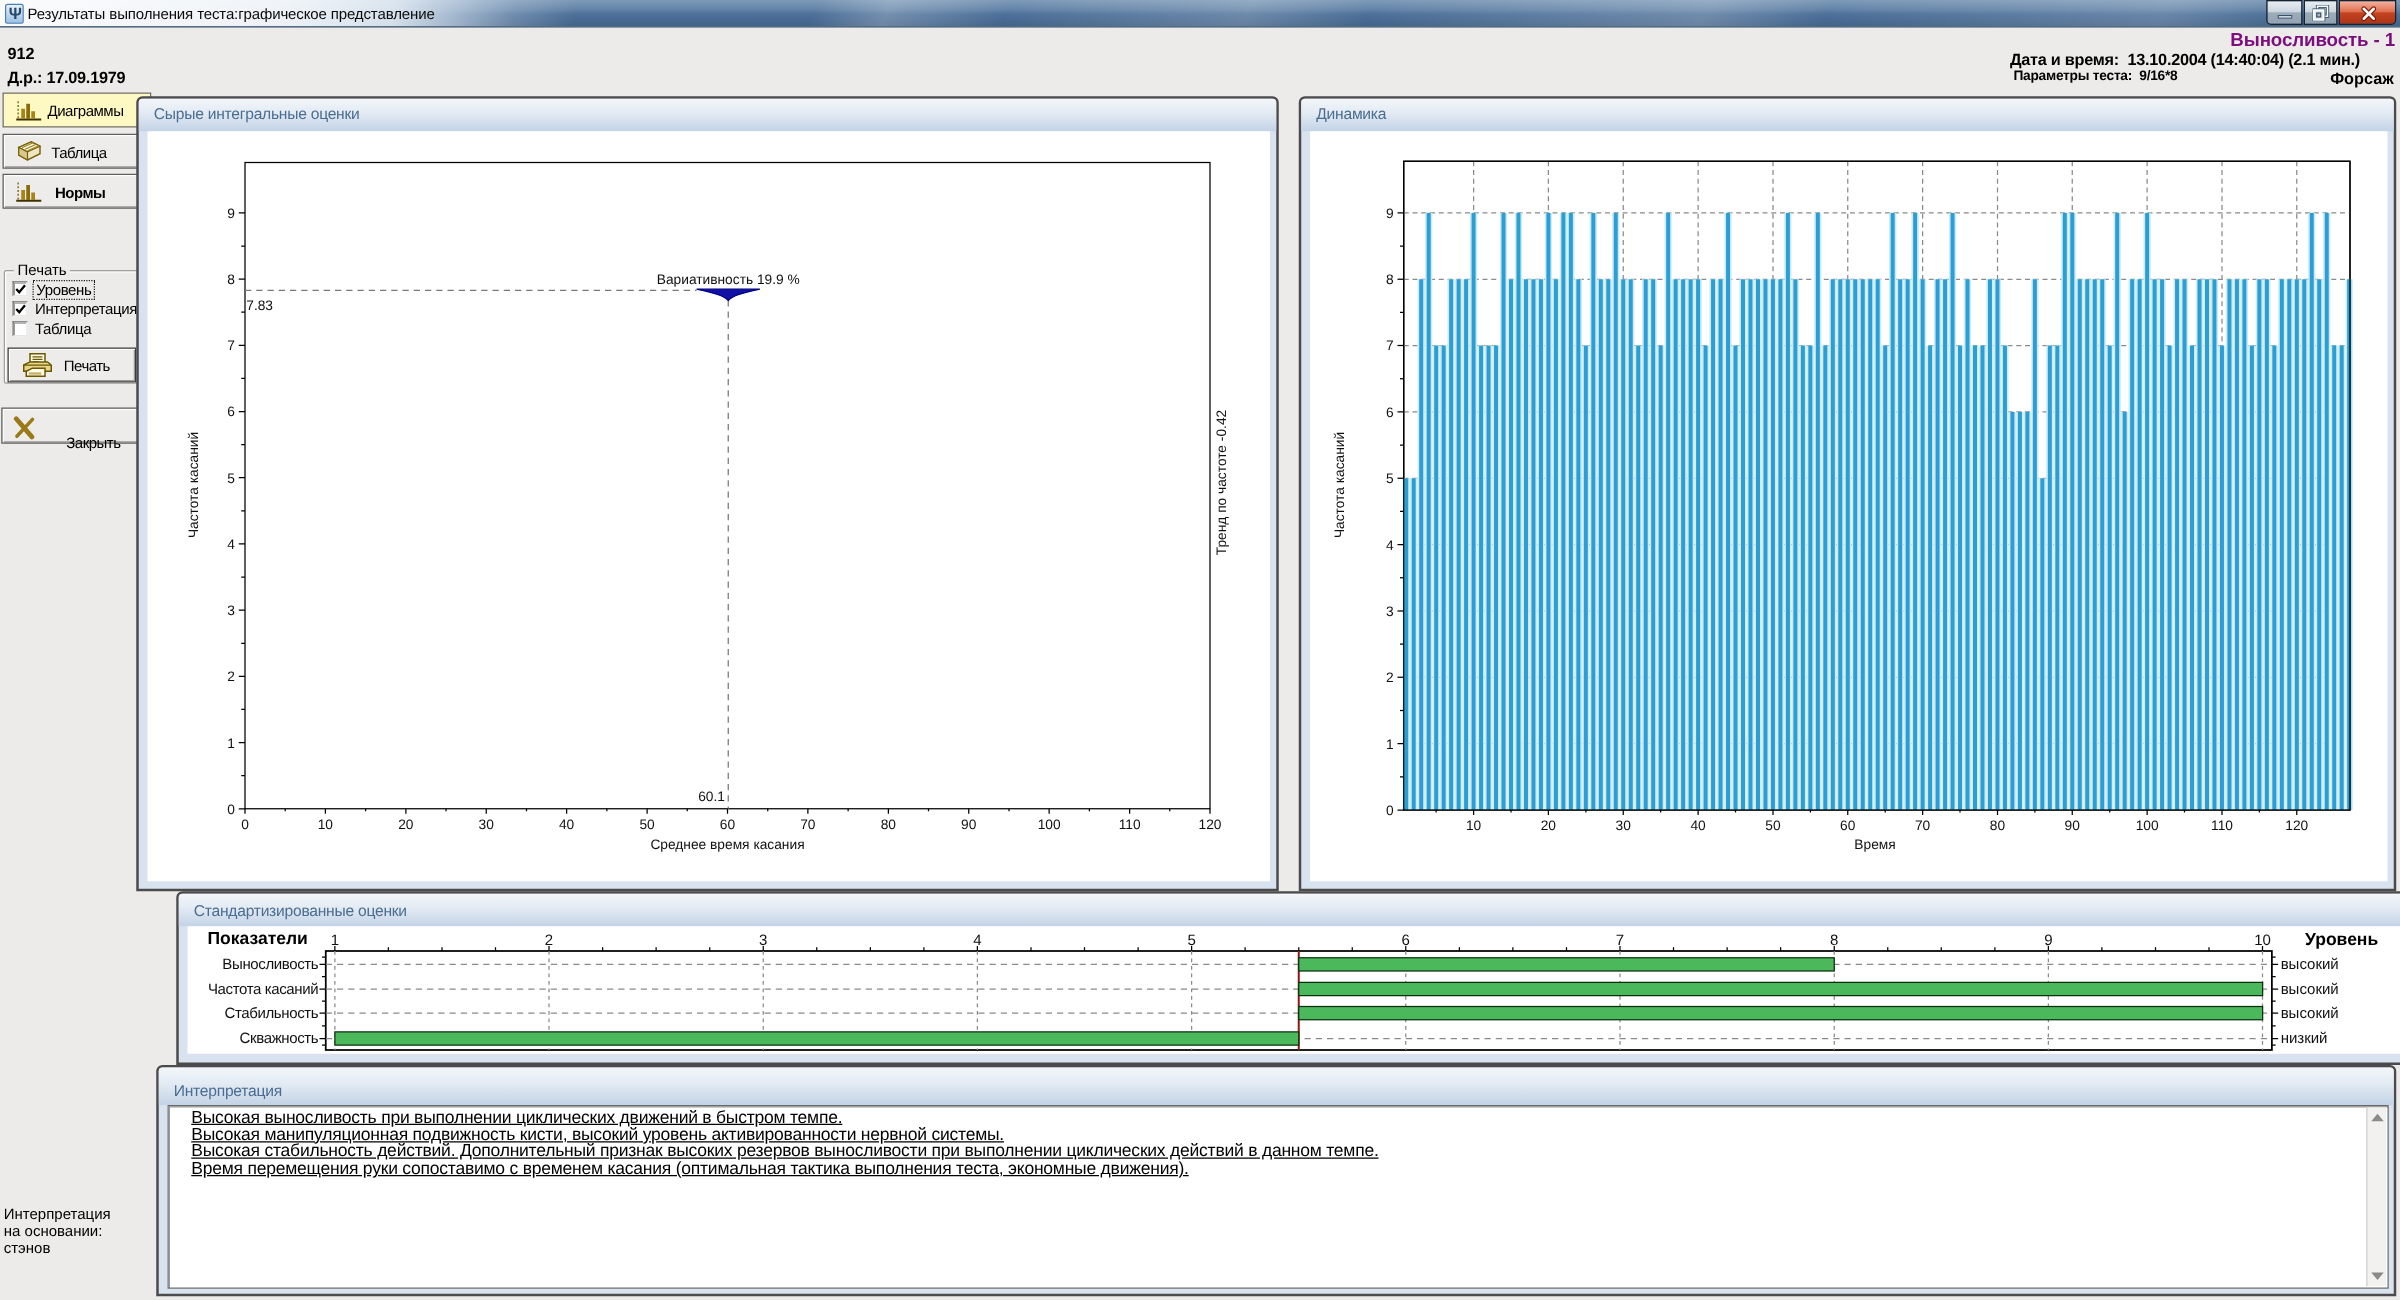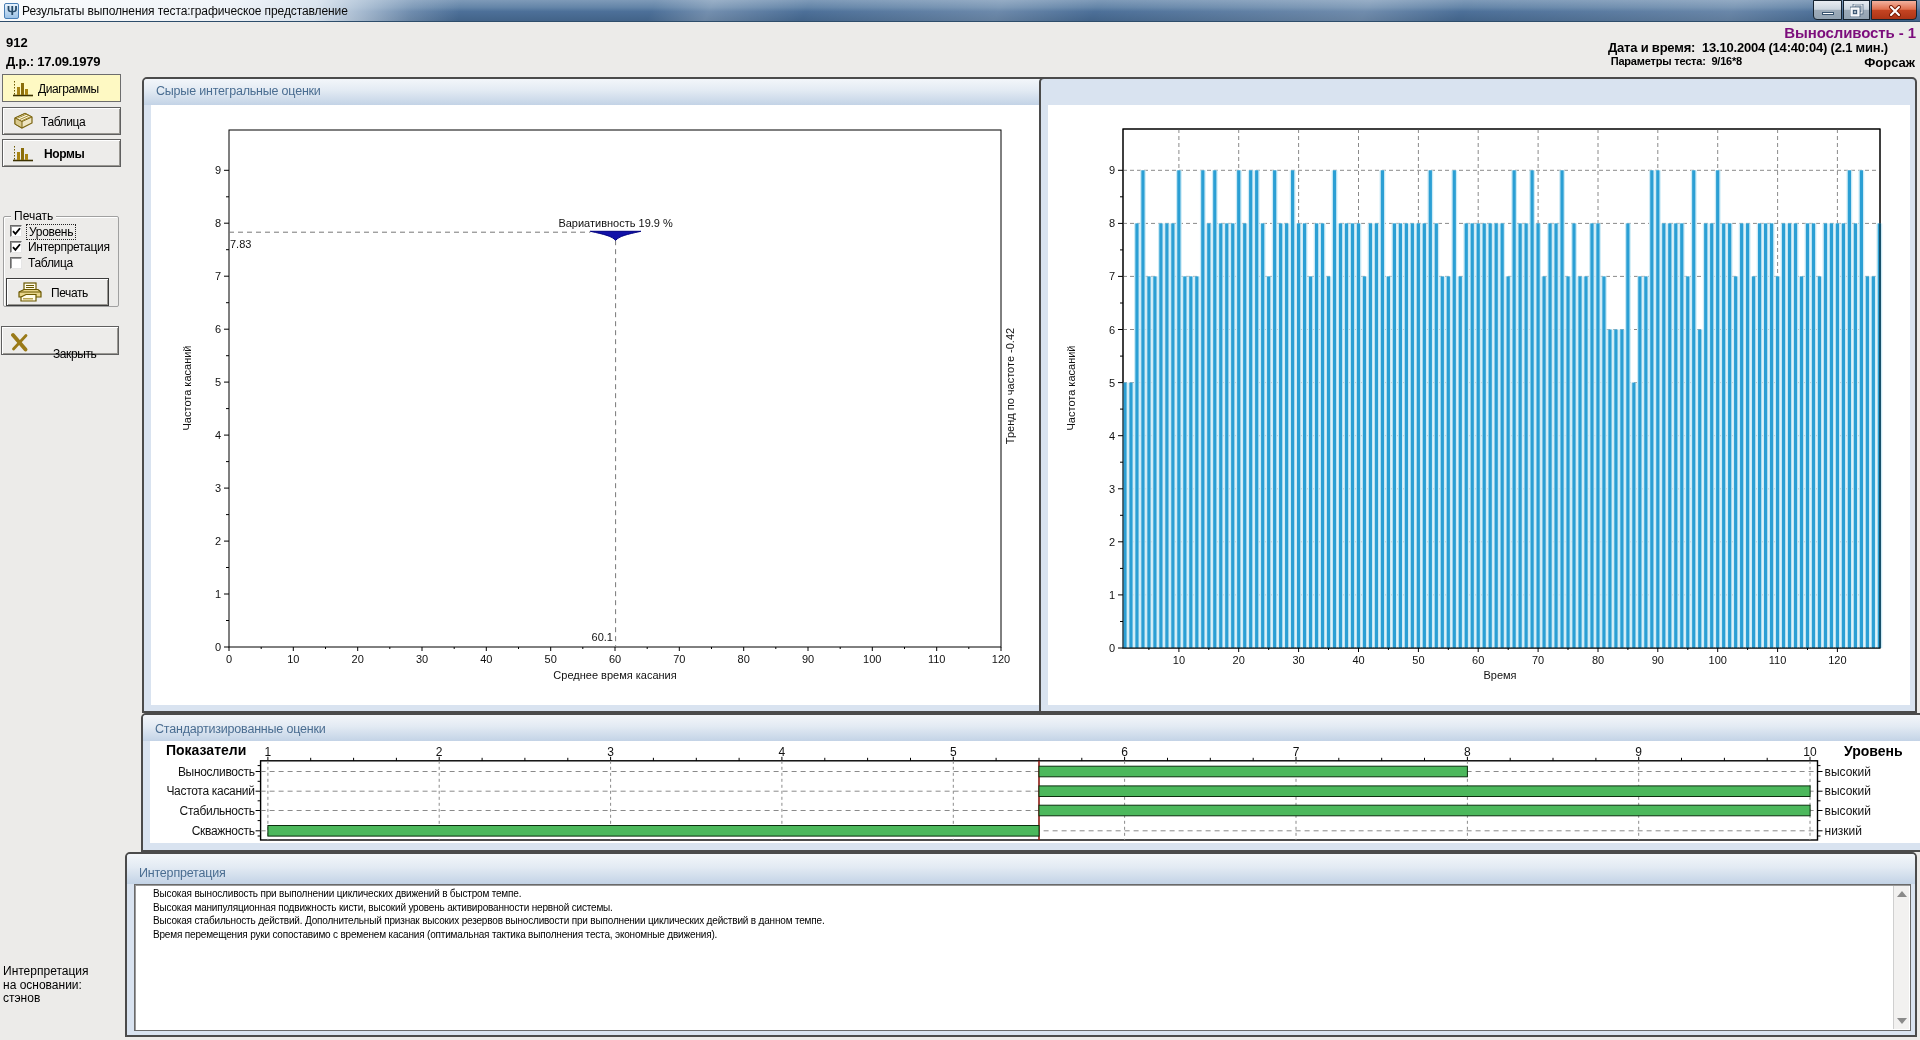--- a/index.html
+++ b/index.html
@@ -117,21 +117,21 @@
 </div>
 <div class="sbtn" style="left:1px;top:326px;width:118px;height:29px;">
   <div class="abs" style="left:8px;top:4px;"><svg width="19" height="21">
         <path d="M3 4 L15.5 18.5" stroke="#9a7a18" stroke-width="3.8" stroke-linecap="round"></path>
         <path d="M16 4.5 L3.5 18" stroke="#9a7a18" stroke-width="2.8" stroke-linecap="round"></path>
       </svg></div>
   <div class="lbl" style="left:51px;top:20px;">Закрыть</div>
 </div>
 <div class="abs" style="left:3px;top:965px;font-size:12px;color:#000;line-height:13.5px;">Интерпретация<br>на основании:<br>стэнов</div>
 
-<div class="panel" style="left:142px;top:77px;width:914px;height:636px;padding-left:31px;">
+<div class="panel" style="left:109px;top:77px;width:914px;height:636px;padding-left:31px;">
   <div class="cap" style="height:26px;">
       <span style="top:5px;">Сырые интегральные оценки</span>
     </div>
   <div class="content" style="left:7px;top:26px;width:898px;height:600px;">
       <svg class="abs" style="left:0;top:0" width="898" height="600">
         <rect x="78" y="25" width="772" height="517" fill="#fff" stroke="#000" stroke-width="1"></rect>
         <line x1="78.0" y1="542" x2="78.0" y2="546" stroke="#000"></line>
         <text x="78.0" y="558" font-size="11" text-anchor="middle" fill="#111">0</text>
         <line x1="142.3" y1="542" x2="142.3" y2="546" stroke="#000"></line>
         <text x="142.3" y="558" font-size="11" text-anchor="middle" fill="#111">10</text>
@@ -204,20 +204,23 @@
         <text x="79" y="143" font-size="11" fill="#111">7.83</text>
         <text x="464.6" y="122" font-size="11" text-anchor="middle" fill="#111">Вариативность 19.9 %</text>
         <text x="462" y="536" font-size="11" text-anchor="end" fill="#111">60.1</text>
         <text x="40" y="283" font-size="11" fill="#111" transform="rotate(-90 40 283)" text-anchor="middle">Частота касаний</text>
         <text x="464" y="574" font-size="11" fill="#111" text-anchor="middle">Среднее время касания</text>
         <text x="863" y="281" font-size="11" fill="#111" transform="rotate(-90 863 281)" text-anchor="middle">Тренд по частоте -0.42</text>
       </svg>
     </div>
 </div>
 <div class="panel" style="left:1039px;top:77px;width:878px;height:636px;">
+  <div class="cap" style="height:26px;">
+      <span style="top:5px;">Динамика</span>
+    </div>
   <div class="content" style="left:7px;top:26px;width:862px;height:600px;">
       <svg class="abs" style="left:0;top:0" width="862" height="600">
         <rect x="75" y="24" width="757" height="519" fill="#fff" stroke="#000" stroke-width="1"></rect>
         <line x1="75" y1="489.9" x2="832" y2="489.9" stroke="#8a8a8a" stroke-dasharray="4 3"></line>
         <line x1="75" y1="436.8" x2="832" y2="436.8" stroke="#8a8a8a" stroke-dasharray="4 3"></line>
         <line x1="75" y1="383.8" x2="832" y2="383.8" stroke="#8a8a8a" stroke-dasharray="4 3"></line>
         <line x1="75" y1="330.7" x2="832" y2="330.7" stroke="#8a8a8a" stroke-dasharray="4 3"></line>
         <line x1="75" y1="277.6" x2="832" y2="277.6" stroke="#8a8a8a" stroke-dasharray="4 3"></line>
         <line x1="75" y1="224.5" x2="832" y2="224.5" stroke="#8a8a8a" stroke-dasharray="4 3"></line>
         <line x1="75" y1="171.4" x2="832" y2="171.4" stroke="#8a8a8a" stroke-dasharray="4 3"></line>
@@ -662,21 +665,21 @@
         <text x="1674.5" y="73.5" font-size="12" fill="#111">высокий</text>
         <text x="1674.5" y="93.8" font-size="12" fill="#111">низкий</text>
       </svg>
     </div>
 </div>
 <div class="panel" style="left:125px;top:852px;width:1792px;height:185px;">
   <div class="cap" style="height:30px;">
       <span style="top:12px;">Интерпретация</span>
     </div>
   <div class="abs" style="left:7px;top:30px;width:1777px;height:147px;background:#fff;border:1px solid #6a6a6a;box-shadow:inset 1px 1px 0 #9a9a9a;">
-    <div class="abs" style="left:18px;top:2px;font-size:10px;letter-spacing:-0.18px;line-height:13.7px;color:#000;">
+    <div class="abs" style="left:18px;top:2px;font-size:14px;letter-spacing:-0.18px;line-height:13.7px;color:#000;text-decoration:underline;">
 Высокая выносливость при выполнении циклических движений в быстром темпе.<br>
 Высокая манипуляционная подвижность кисти, высокий уровень активированности нервной системы.<br>
 Высокая стабильность действий. Дополнительный признак высоких резервов выносливости при выполнении циклических действий в данном темпе.<br>
 Время перемещения руки сопоставимо с временем касания (оптимальная тактика выполнения теста, экономные движения).
     </div>
     <div class="abs" style="right:1px;top:1px;width:16px;height:143px;background:#f2f1f0;border-left:1px solid #cfcfcf;">
       <svg class="abs" style="left:2px;top:4px" width="12" height="8">
           <path d="M6 1 L11 7 L1 7 Z" fill="#8a8a8a"></path>
         </svg>
       <svg class="abs" style="left:2px;bottom:4px" width="12" height="8">

